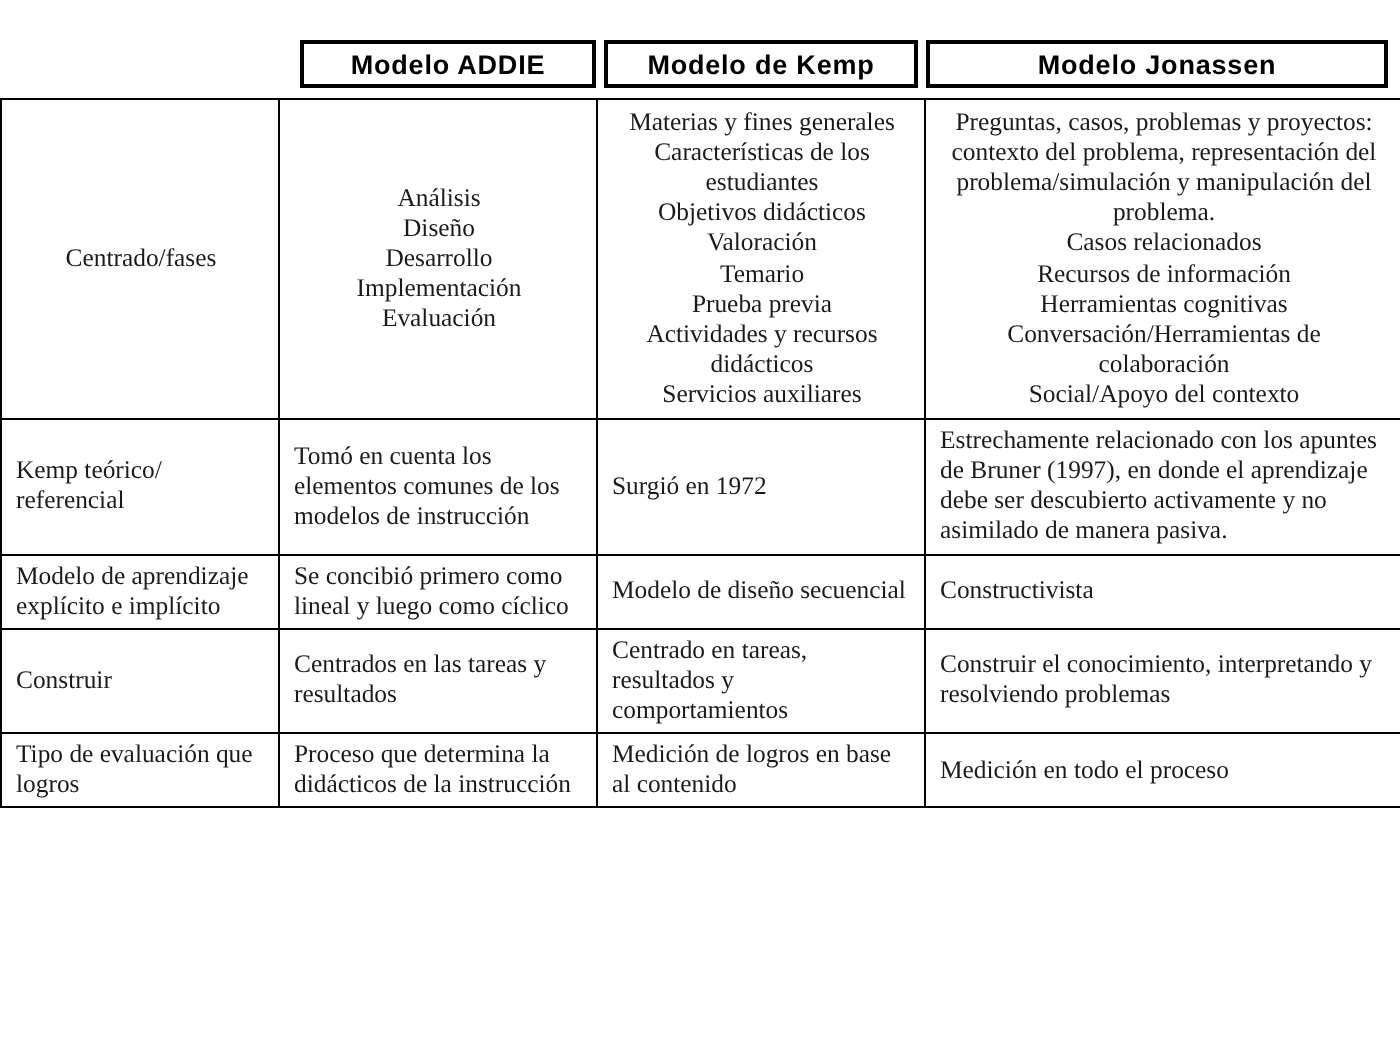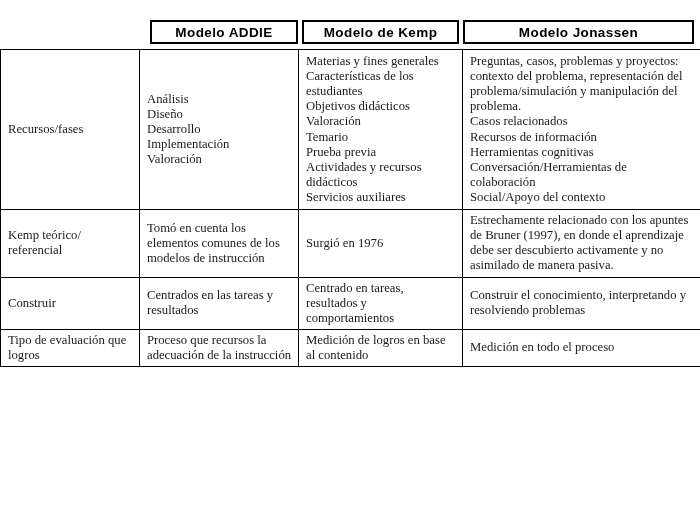--- a/index.html
+++ b/index.html
@@ -72,21 +72,21 @@
     padding: 3px 6px 3px 7px;
     color: #1a1a1a;
     background: #ffffff;
   }
   .grid col.c1 { width: 139px; }
   .grid col.c2 { width: 159px; }
   .grid col.c3 { width: 164px; }
   .grid col.c4 { width: 238px; }
 
   .cell-lines { white-space: pre-line; }
-  .row-tall td { padding-top: 4px; padding-bottom: 4px; }
+  .row-tall td { padding-top: 4px; padding-bottom: 4px; text-align: center; }
 </style>
 </head>
 <body>
 
 <div class="page">
 
   <div class="header-strip">
     <div class="header-spacer"></div>
     <div class="header-cell hc-addie">Modelo ADDIE</div>
     <div class="header-cell hc-kemp">Modelo de Kemp</div>
@@ -95,55 +95,61 @@
 
   <table class="grid">
     <colgroup>
       <col class="c1">
         <col class="c2">
         <col class="c3">
         <col class="c4">
     </colgroup>
     <tbody>
       <tr class="row-tall">
-        <td class="cell-lines">Recursos/fases</td>
+        <td class="cell-lines">Centrado/fases</td>
         <td class="cell-lines">Análisis
 Diseño
 Desarrollo
 Implementación
-Valoración</td>
+Evaluación</td>
         <td class="cell-lines">Materias y fines generales
 Características de los estudiantes
 Objetivos didácticos
 Valoración
 Temario
 Prueba previa
 Actividades y recursos didácticos
 Servicios auxiliares</td>
         <td class="cell-lines">Preguntas, casos, problemas y proyectos: contexto del problema, representación del problema/simulación y manipulación del problema.
 Casos relacionados
 Recursos de información
 Herramientas cognitivas
 Conversación/Herramientas de colaboración
 Social/Apoyo del contexto</td>
       </tr>
       <tr>
         <td class="cell-lines">Kemp teórico/ referencial</td>
         <td class="cell-lines">Tomó en cuenta los elementos comunes de los modelos de instrucción</td>
-        <td class="cell-lines">Surgió en 1976</td>
+        <td class="cell-lines">Surgió en 1972</td>
         <td class="cell-lines">Estrechamente relacionado con los apuntes de Bruner (1997), en donde el aprendizaje debe ser descubierto activamente y no asimilado de manera pasiva.</td>
+      </tr>
+      <tr>
+        <td class="cell-lines">Modelo de aprendizaje explícito e implícito</td>
+        <td class="cell-lines">Se concibió primero como lineal y luego como cíclico</td>
+        <td class="cell-lines">Modelo de diseño secuencial</td>
+        <td class="cell-lines">Constructivista</td>
       </tr>
       <tr>
         <td class="cell-lines">Construir</td>
         <td class="cell-lines">Centrados en las tareas y resultados</td>
         <td class="cell-lines">Centrado en tareas, resultados y comportamientos</td>
         <td class="cell-lines">Construir el conocimiento, interpretando y resolviendo problemas</td>
       </tr>
       <tr>
         <td class="cell-lines">Tipo de evaluación que logros</td>
-        <td class="cell-lines">Proceso que recursos la adecuación de la instrucción</td>
+        <td class="cell-lines">Proceso que determina la didácticos de la instrucción</td>
         <td class="cell-lines">Medición de logros en base al contenido</td>
         <td class="cell-lines">Medición en todo el proceso</td>
       </tr>
     </tbody>
   </table>
 
 </div>
 
 </body></html>

